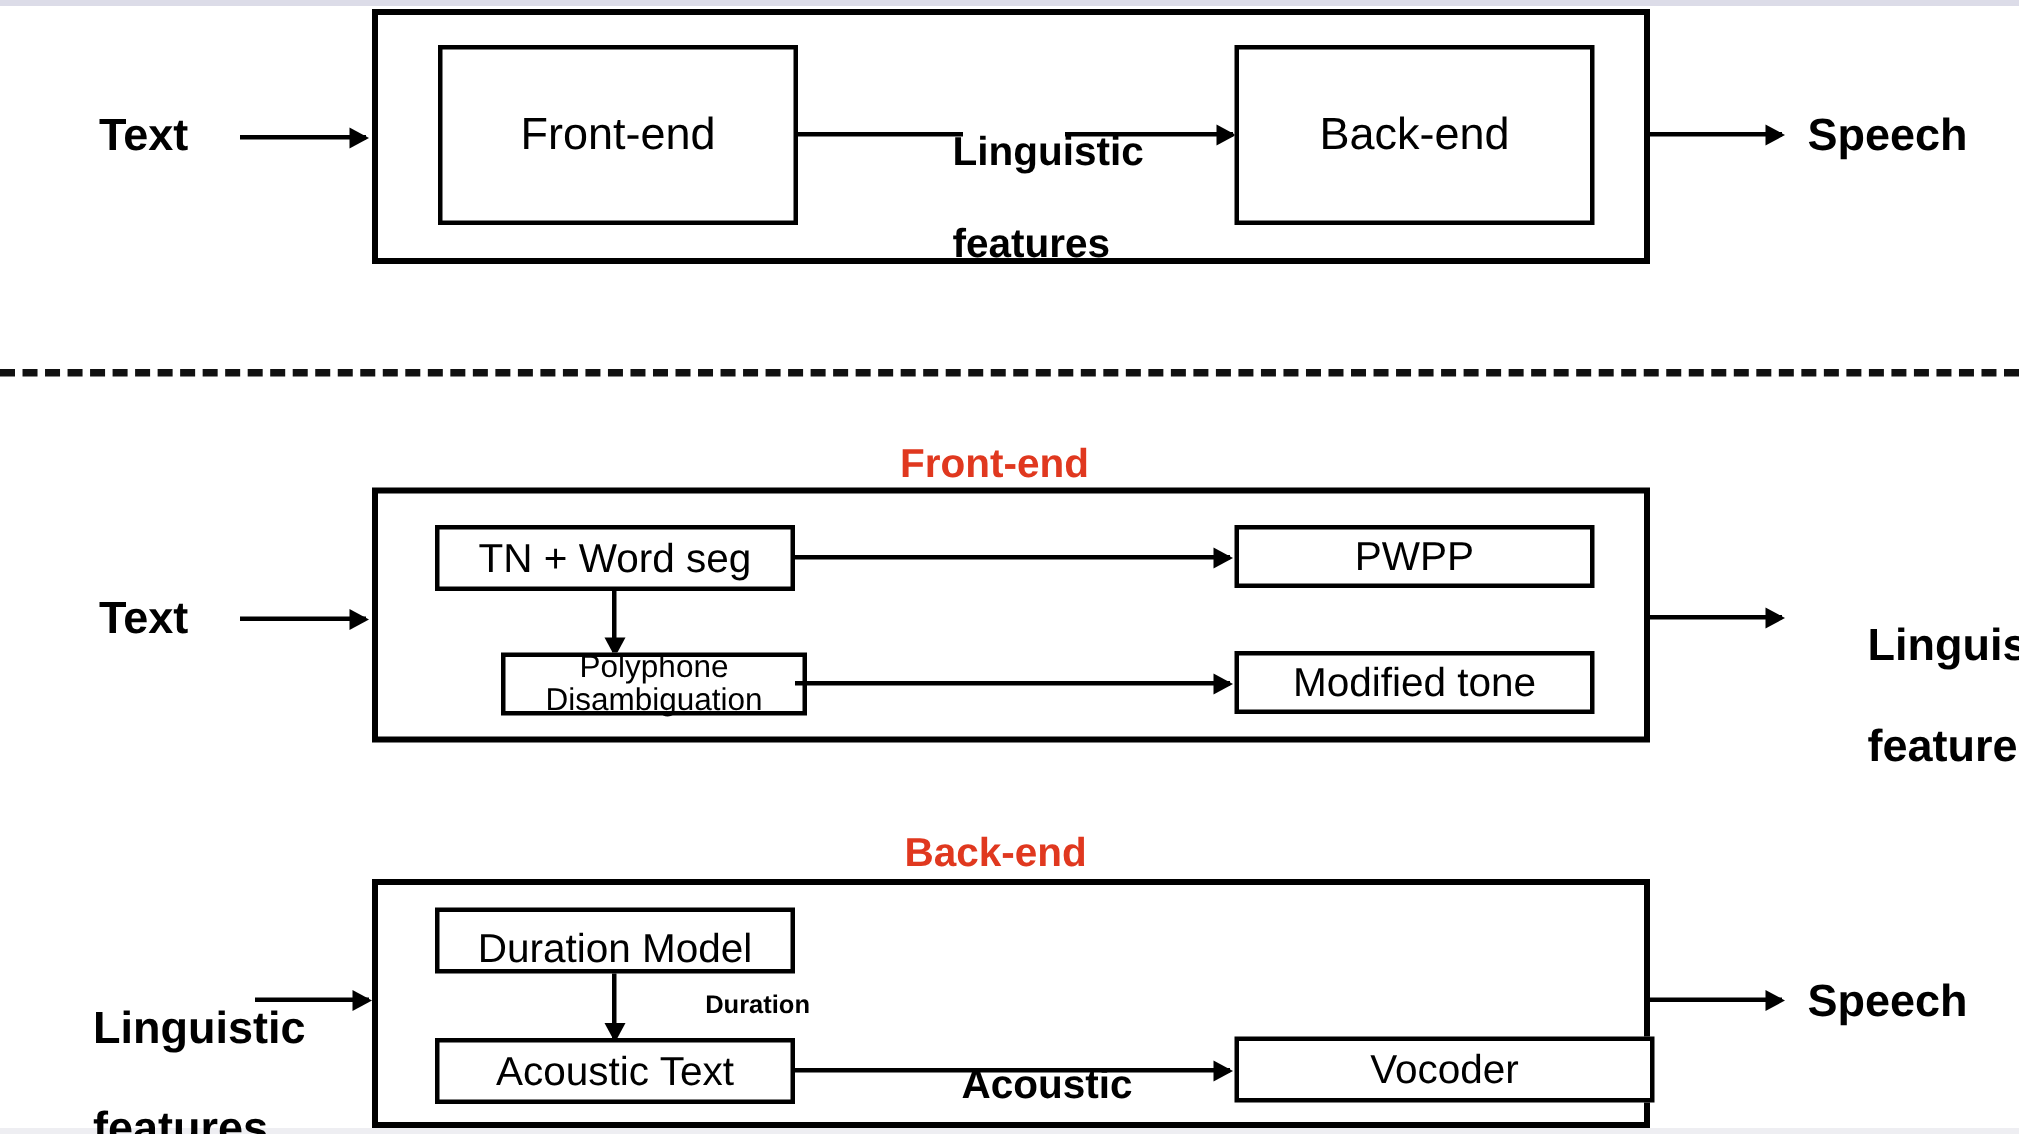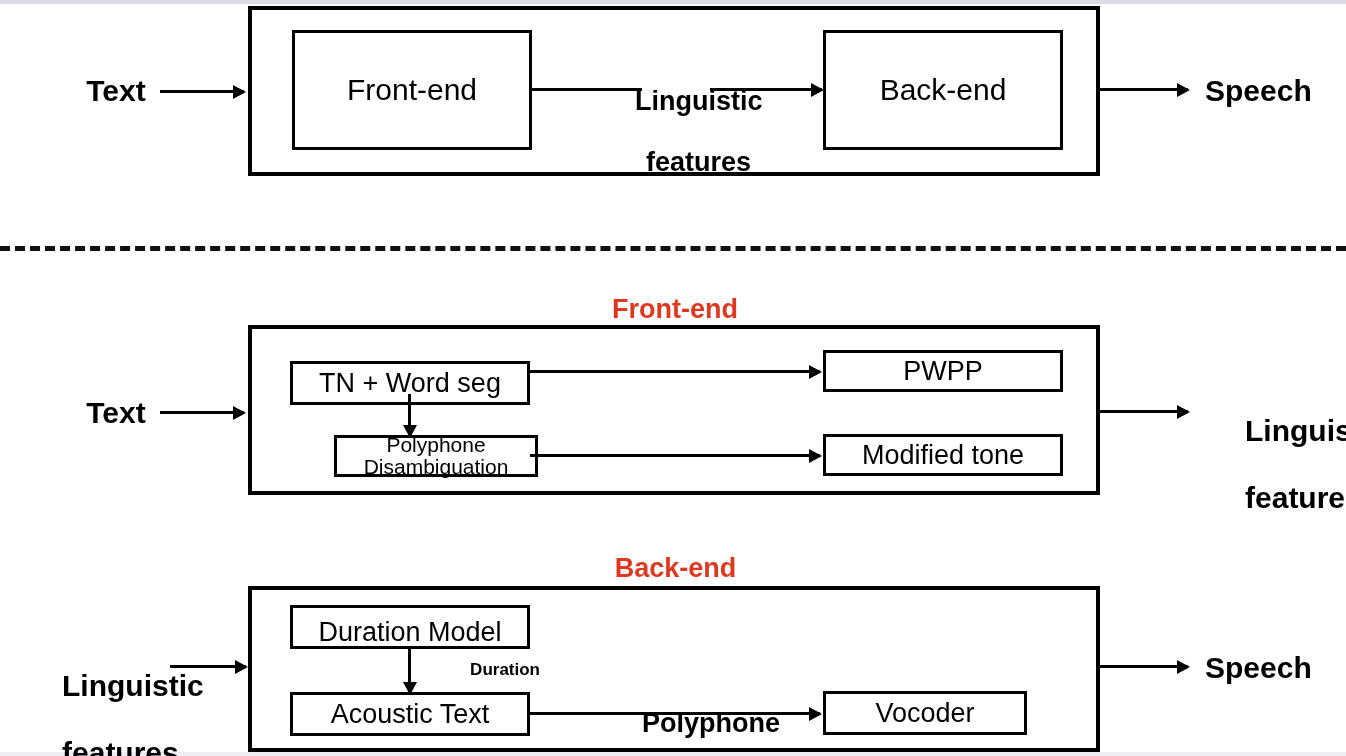--- a/index.html
+++ b/index.html
@@ -52,21 +52,21 @@
   }
   .inner-box span {
     display: block;
     line-height: 1.05;
   }
 
   .label {
     position: absolute;
     font-weight: bold;
     line-height: 1.12;
-    text-align: center;
+    text-align: left;
     white-space: pre;
   }
   .label.red {
     color: #e0381f;
   }
 
   
   .arrow-h {
     position: absolute;
     height: 3px;
@@ -162,21 +162,21 @@
   <div>
 
     <div class="label fs-mid red" style="left:600px; top:294px; width:150px;">Front-end</div>
 
     <div class="label fs-big" style="left:66px; top:396px; width:100px;">Text</div>
 
     <div class="arrow-h" style="left:160px; top:411px; width:84px;"></div>
 
     <div class="outer-box" style="left:248px; top:325px; width:852px; height:170px;"></div>
 
-    <div class="inner-box fs-mid" style="left:290px; top:361px; width:240px; height:44px;">
+    <div class="inner-box fs-mid" style="left:290px; top:350px; width:240px; height:44px;">
       <span>TN + Word seg</span>
     </div>
 
     <div class="arrow-v" style="left:408px; top:394px; height:42px;"></div>
 
     <div class="inner-box fs-small" style="left:288px; top:435px; width:204px; height:42px;margin-left:46px;">
       <span>Polyphone  Disambiguation</span>
     </div>
 
     <div class="arrow-h" style="left:530px; top:370px; width:290px;"></div>
@@ -219,25 +219,25 @@
 
     <div class="label fs-tiny" style="left:430px; top:660px; width:110px; text-align:right;">Duration</div>
 
     <div class="inner-box fs-mid" style="left:290px; top:692px; width:240px; height:44px;">
       <span>Acoustic Text</span>
     </div>
 
     <div class="arrow-h" style="left:530px; top:712px; width:290px;"></div>
 
     <div class="label fs-mid" style="left:597px; top:678px; width:165px;">
-      <span>Polyphone</span><br>
+      <span>Acoustic</span><br>
       
     </div>
 
-    <div class="inner-box fs-mid" style="left:823px; top:691px; width:204px; height:44px;">
+    <div class="inner-box fs-mid" style="left:823px; top:691px; width:280px; height:44px;">
       <span>Vocoder</span>
     </div>
 
     <div class="arrow-h" style="left:1100px; top:665px; width:88px;"></div>
 
     <div class="label fs-big" style="left:1205px; top:651px; width:140px; text-align:left;">Speech</div>
   </div>
 
 </div>
 

